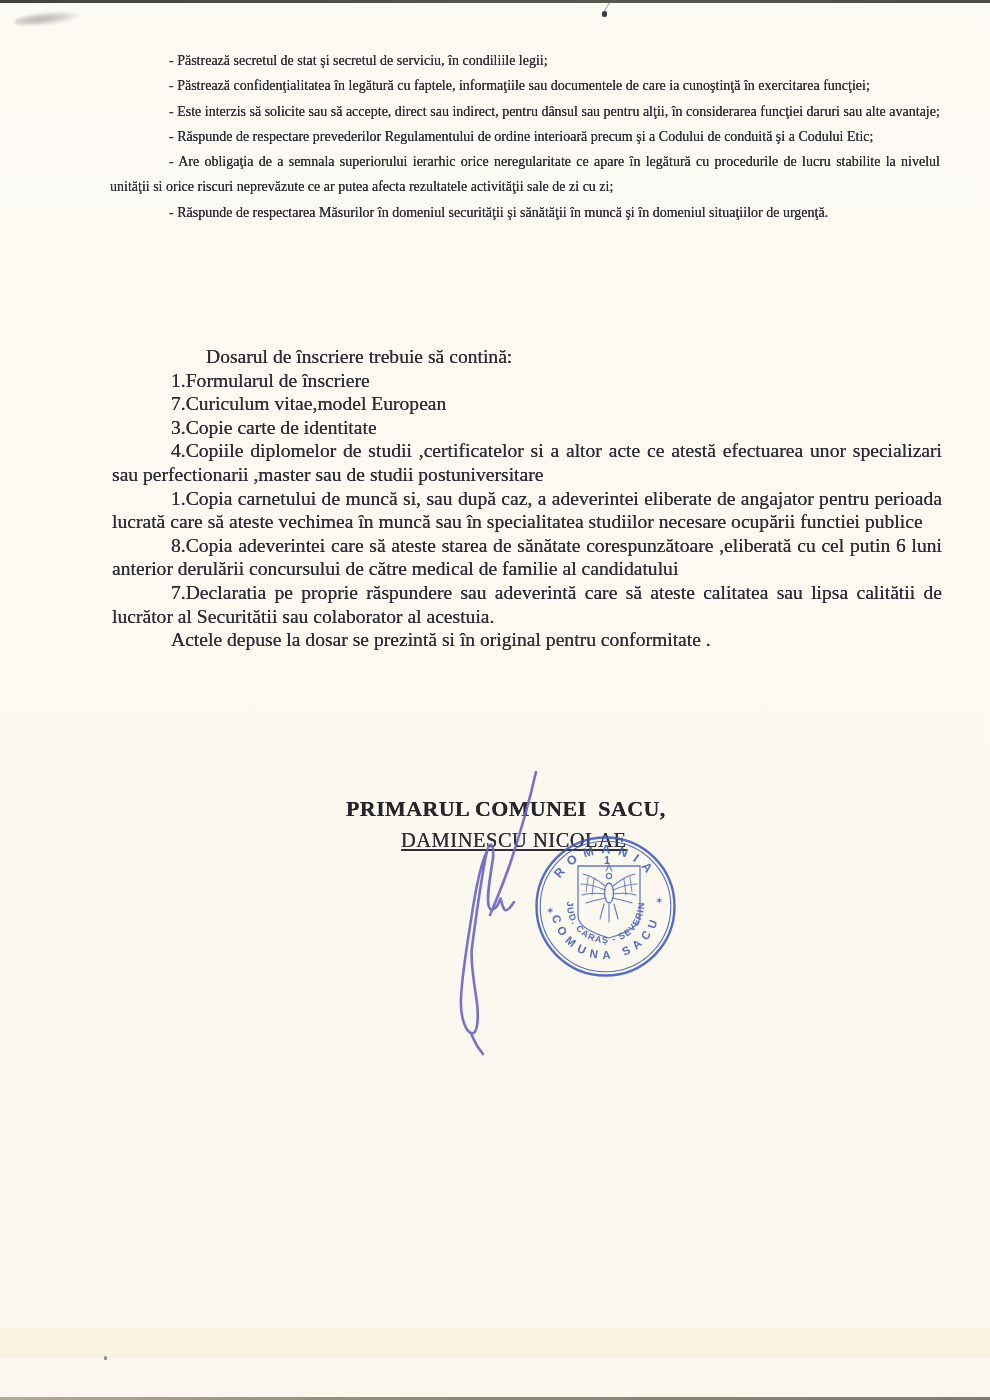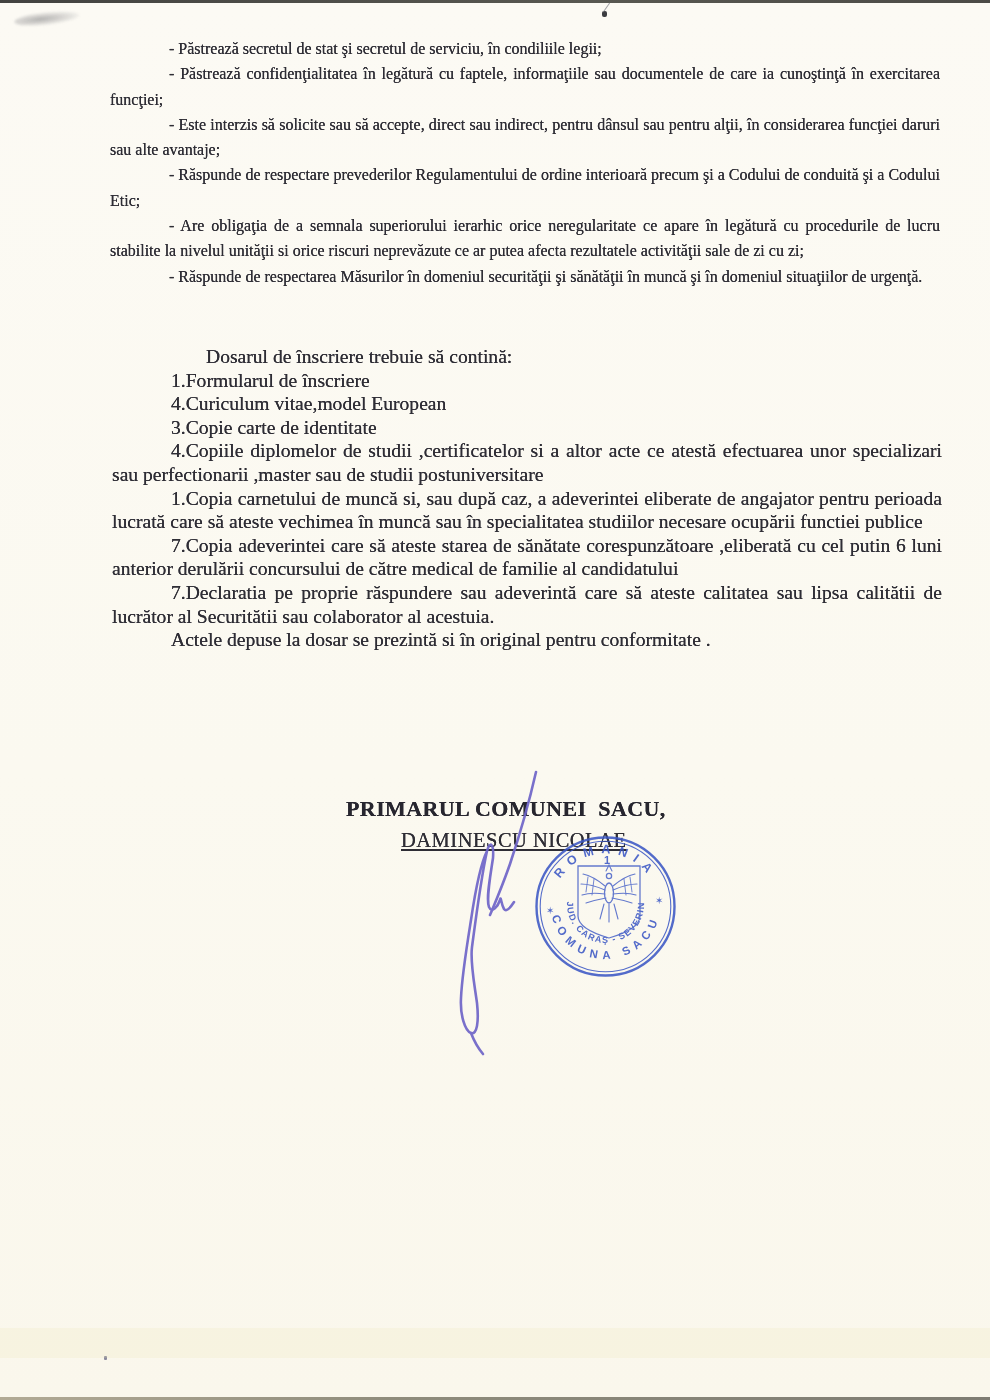--- a/index.html
+++ b/index.html
@@ -20,22 +20,22 @@
   .smudge{position:absolute;left:14px;top:12px;width:66px;height:13px;border-radius:50%;
     background:radial-gradient(ellipse at 40% 50%,rgba(90,90,95,.45),rgba(120,120,125,.15) 60%,transparent 75%);
     filter:blur(1px);transform:rotate(-6deg);}
   .ink-dot{position:absolute;left:602px;top:11px;width:5px;height:6px;background:#3c3c40;border-radius:2px;}
   .ink-scratch{position:absolute;left:606px;top:2px;width:1px;height:11px;background:#8a8a90;transform:rotate(35deg);opacity:.8;}
   .speck{position:absolute;left:104px;top:1356px;width:3px;height:4px;background:#4e4e72;opacity:.65;border-radius:1px;}
   .tint-band{position:absolute;left:0;top:1328px;width:990px;height:30px;
     background:rgba(236,228,178,.20);}
   
   .duties{
-    position:absolute;left:110px;top:36px;width:830px;
-    font-size:16px;line-height:25.3px;text-align:justify;
+    position:absolute;left:110px;top:48px;width:830px;
+    font-size:14px;line-height:25.3px;text-align:justify;
     text-shadow:0 0 .4px #2e2d35;
   }
   .duties p{margin:0;text-indent:59px;}
   .dossier{
     position:absolute;left:112px;top:345px;width:830px;
     font-size:19.6px;line-height:23.6px;text-align:justify;
     text-shadow:0 0 .4px #2e2d35;
   }
   .dossier p{margin:0;text-indent:59px;}
   .dossier .heading{text-indent:94px;}
@@ -73,25 +73,25 @@
     <p>- Păstrează confidenţialitatea în legătură cu faptele, informaţiile sau documentele de care ia cunoştinţă în exercitarea funcţiei;</p>
     <p>- Este interzis să solicite sau să accepte, direct sau indirect, pentru dânsul sau pentru alţii, în considerarea funcţiei daruri sau alte avantaje;</p>
     <p>- Răspunde de respectare prevederilor Regulamentului de ordine interioară precum şi a Codului de conduită şi a Codului Etic;</p>
     <p>- Are obligaţia de a semnala superiorului ierarhic orice neregularitate ce apare în legătură cu procedurile de lucru stabilite la nivelul unităţii si orice riscuri neprevăzute ce ar putea afecta rezultatele activităţii sale de zi cu zi;</p>
     <p>- Răspunde de respectarea Măsurilor în domeniul securităţii şi sănătăţii în muncă şi în domeniul situaţiilor de urgenţă.</p>
   </div>
 
   <div class="dossier">
     <p class="heading">Dosarul de înscriere trebuie să contină:</p>
     <p>1.Formularul de înscriere</p>
-    <p>4.Curiculum vitae,model European</p>
+    <p>7.Curiculum vitae,model European</p>
     <p>3.Copie carte de identitate</p>
     <p>4.Copiile diplomelor de studii ,certificatelor si a altor acte ce atestă efectuarea unor specializari sau perfectionarii ,master sau de studii postuniversitare</p>
     <p>1.Copia carnetului de muncă si, sau după caz, a adeverintei eliberate de angajator pentru perioada lucrată care să ateste vechimea în muncă sau în specialitatea studiilor necesare ocupării functiei publice</p>
-    <p>7.Copia adeverintei care să  ateste starea de sănătate corespunzătoare ,eliberată cu cel putin 6 luni anterior derulării concursului de către medical de familie al candidatului</p>
+    <p>8.Copia adeverintei care să  ateste starea de sănătate corespunzătoare ,eliberată cu cel putin 6 luni anterior derulării concursului de către medical de familie al candidatului</p>
     <p>7.Declaratia pe proprie răspundere sau adeverintă care să ateste calitatea sau lipsa calitătii de lucrător al Securitătii sau colaborator al acestuia.</p>
     <p>Actele depuse la dosar se prezintă si în original pentru conformitate .</p>
   </div>
 
   <div class="sig-title">PRIMARUL COMUNEI  SACU,</div>
   <div class="sig-name">DAMINESCU NICOLAE</div>
 
   <svg class="signature-svg" width="170" height="300" viewBox="0 0 170 300">
     <g fill="none" stroke="#6f65c8" stroke-width="2.6" stroke-linecap="round" stroke-linejoin="round">
       <path d="M 96 12 C 91 34, 80 74, 70 104 C 62 127, 55 143, 50 155"></path>

